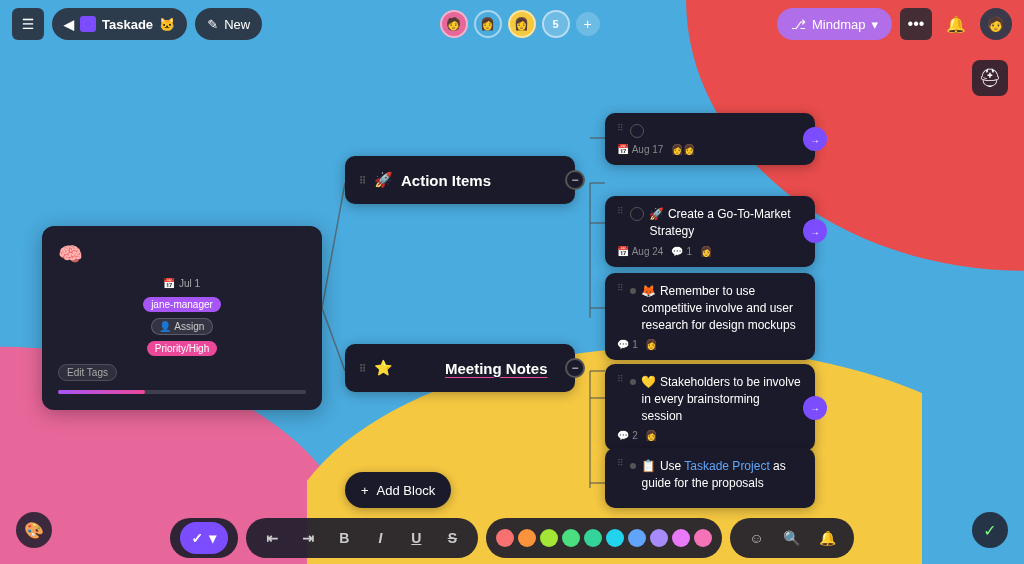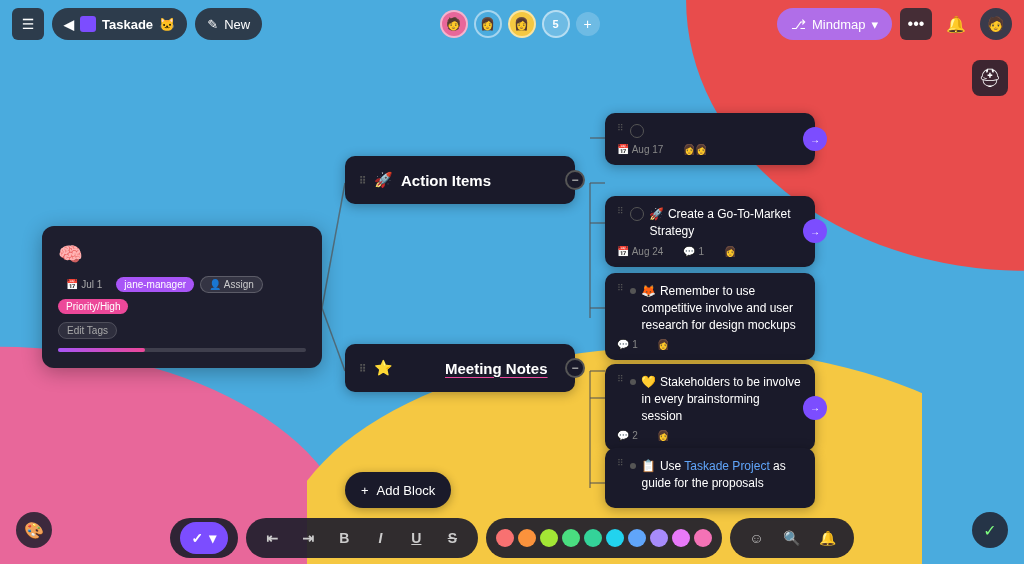--- a/index.html
+++ b/index.html
@@ -32,21 +32,21 @@
     .btn-dots { background: rgba(40,40,50,0.85); border: none; border-radius: 6px; width: 32px; height: 32px; display: flex; align-items: center; justify-content: center; cursor: pointer; color: white; font-size: 16px; }
     .btn-bell { background: transparent; border: none; width: 32px; height: 32px; display: flex; align-items: center; justify-content: center; cursor: pointer; color: white; font-size: 16px; }
     .avatar-user { width: 32px; height: 32px; border-radius: 50%; background: #3a3a4a; display: flex; align-items: center; justify-content: center; font-size: 14px; }
 
     
     .canvas { position: absolute; top: 48px; left: 0; right: 0; bottom: 48px; z-index: 1; }
 
     
     .card-project { position: absolute; left: 42px; top: 178px; background: #1e1e2e; border-radius: 12px; padding: 16px; width: 280px; color: white; box-shadow: 0 4px 20px rgba(0,0,0,0.3); }
     .card-project-title { font-size: 20px; font-weight: 700; display: flex; align-items: center; gap: 8px; margin-bottom: 10px; }
-    .card-project-meta { display: flex; align-items: center; gap: 6px; font-size: 11px; color: #aaa; flex-wrap: wrap; }
+    .card-project-meta { display: flex; align-items: center; gap: 6px; font-size: 11px; color: #aaa; flex-wrap: wrap; flex-direction: column; }
     .tag { border-radius: 10px; padding: 2px 8px; font-size: 10px; font-weight: 500; }
     .tag-date { color: #aaa; }
     .tag-manager { background: #a855f7; color: white; }
     .tag-assign { background: rgba(255,255,255,0.1); color: #ccc; border: 1px solid rgba(255,255,255,0.2); }
     .tag-priority { background: #ec4899; color: white; }
     .tag-edittags { background: rgba(255,255,255,0.08); color: #aaa; border: 1px solid rgba(255,255,255,0.15); }
     .progress-bar { margin-top: 10px; height: 4px; background: rgba(255,255,255,0.15); border-radius: 2px; }
     .progress-fill { height: 100%; width: 35%; background: linear-gradient(90deg, #a855f7, #ec4899); border-radius: 2px; }
 
     
@@ -60,21 +60,21 @@
     .block-action { left: 345px; top: 108px; }
     .block-meeting { left: 345px; top: 296px; }
 
     
     .task-card { position: absolute; background: #1a1a2a; border-radius: 10px; color: white; padding: 10px 12px; width: 210px; font-size: 12px; box-shadow: 0 2px 12px rgba(0,0,0,0.3); }
     .task-card-header { display: flex; align-items: flex-start; gap: 6px; margin-bottom: 6px; }
     .task-drag { color: #555; font-size: 9px; cursor: grab; flex-shrink: 0; }
     .task-check { width: 14px; height: 14px; border-radius: 50%; border: 1.5px solid #555; flex-shrink: 0; margin-top: 1px; }
     .task-dot { width: 6px; height: 6px; border-radius: 50%; background: #555; flex-shrink: 0; margin-top: 5px; }
     .task-title { line-height: 1.4; font-size: 12px; }
-    .task-meta { display: flex; align-items: center; gap: 20px; font-size: 10px; color: #888; margin-top: 4px; }
+    .task-meta { display: flex; align-items: center; gap: 8px; font-size: 10px; color: #888; margin-top: 4px; }
     .task-expand { position: absolute; right: -12px; top: 50%; transform: translateY(-50%); width: 24px; height: 24px; border-radius: 50%; background: #7c4dff; display: flex; align-items: center; justify-content: center; color: white; font-size: 10px; cursor: pointer; }
 
     .task-1 { left: 605px; top: 65px; }
     .task-2 { left: 605px; top: 148px; }
     .task-3 { left: 605px; top: 225px; }
     .task-4 { left: 605px; top: 316px; }
     .task-5 { left: 605px; top: 400px; }
 
     
     .btn-add-block { position: absolute; left: 345px; top: 424px; background: #1a1a2a; border: none; border-radius: 24px; height: 36px; padding: 0 16px; display: flex; align-items: center; gap: 8px; color: white; font-size: 13px; cursor: pointer; box-shadow: 0 2px 10px rgba(0,0,0,0.3); }

